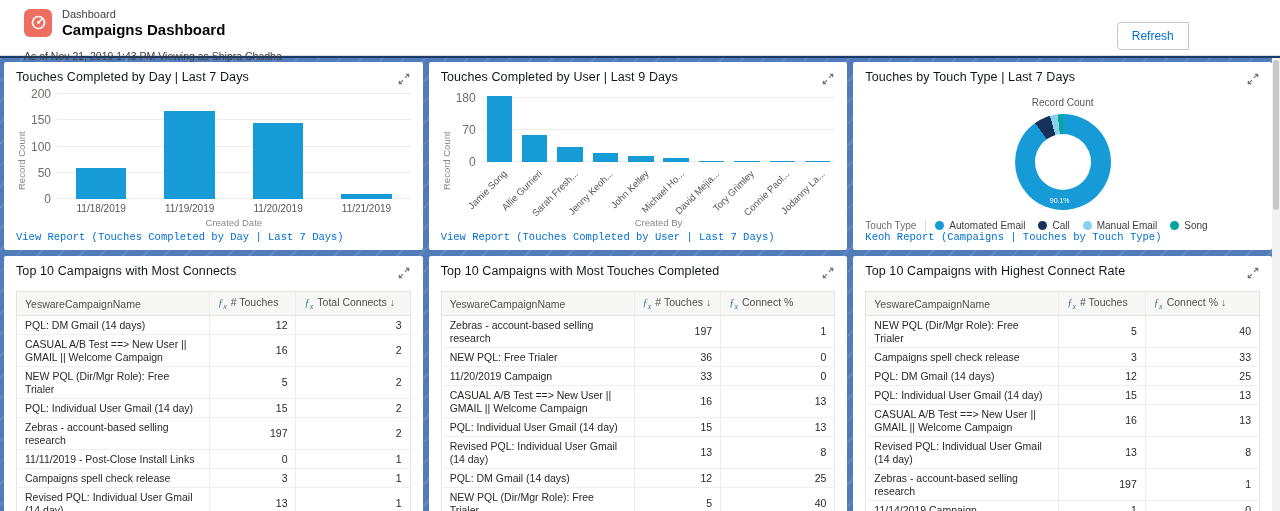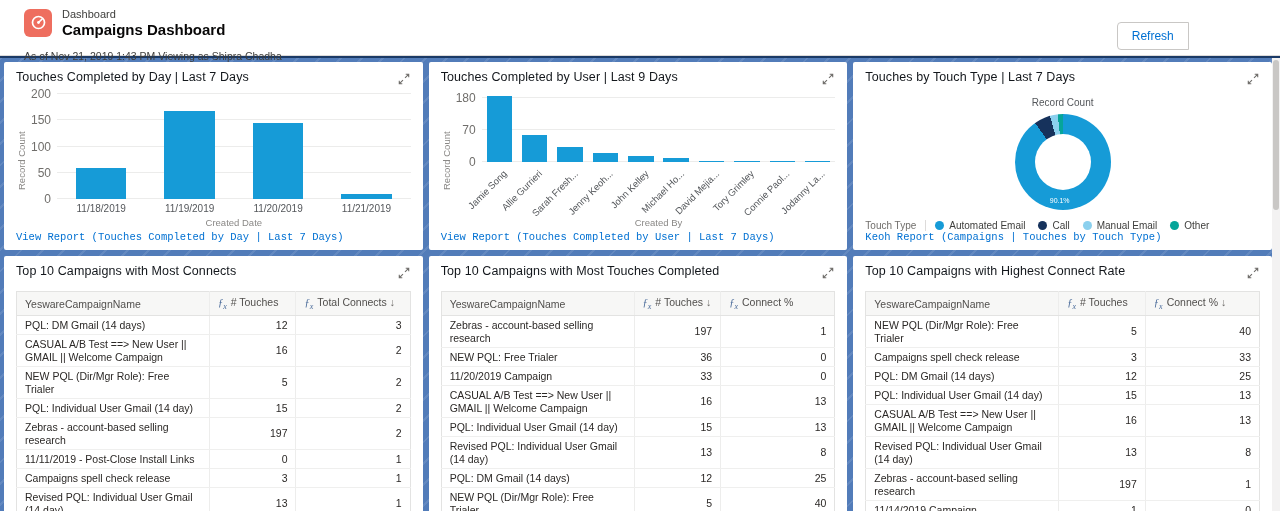--- a/index.html
+++ b/index.html
@@ -278,21 +278,21 @@
         <span class="legend-item">
           <span class="legend-dot" style="background: rgb(22, 50, 92);"></span>
           <span>Call</span>
         </span>
         <span class="legend-item">
           <span class="legend-dot" style="background: rgb(139, 208, 238);"></span>
           <span>Manual Email</span>
         </span>
         <span class="legend-item">
           <span class="legend-dot" style="background: rgb(6, 165, 154);"></span>
-          <span>Other</span>
+          <span>Song</span>
         </span>
       </div>
     <a class="view-report">Keoh Report (Campaigns | Touches by Touch Type)</a>
   </div>
 
   <div class="panel">
     <div class="panel-head">
       <div class="panel-title">Top 10 Campaigns with Most Connects</div>
       <div class="expand">
         <svg width="12" height="12" viewBox="0 0 14 14">

